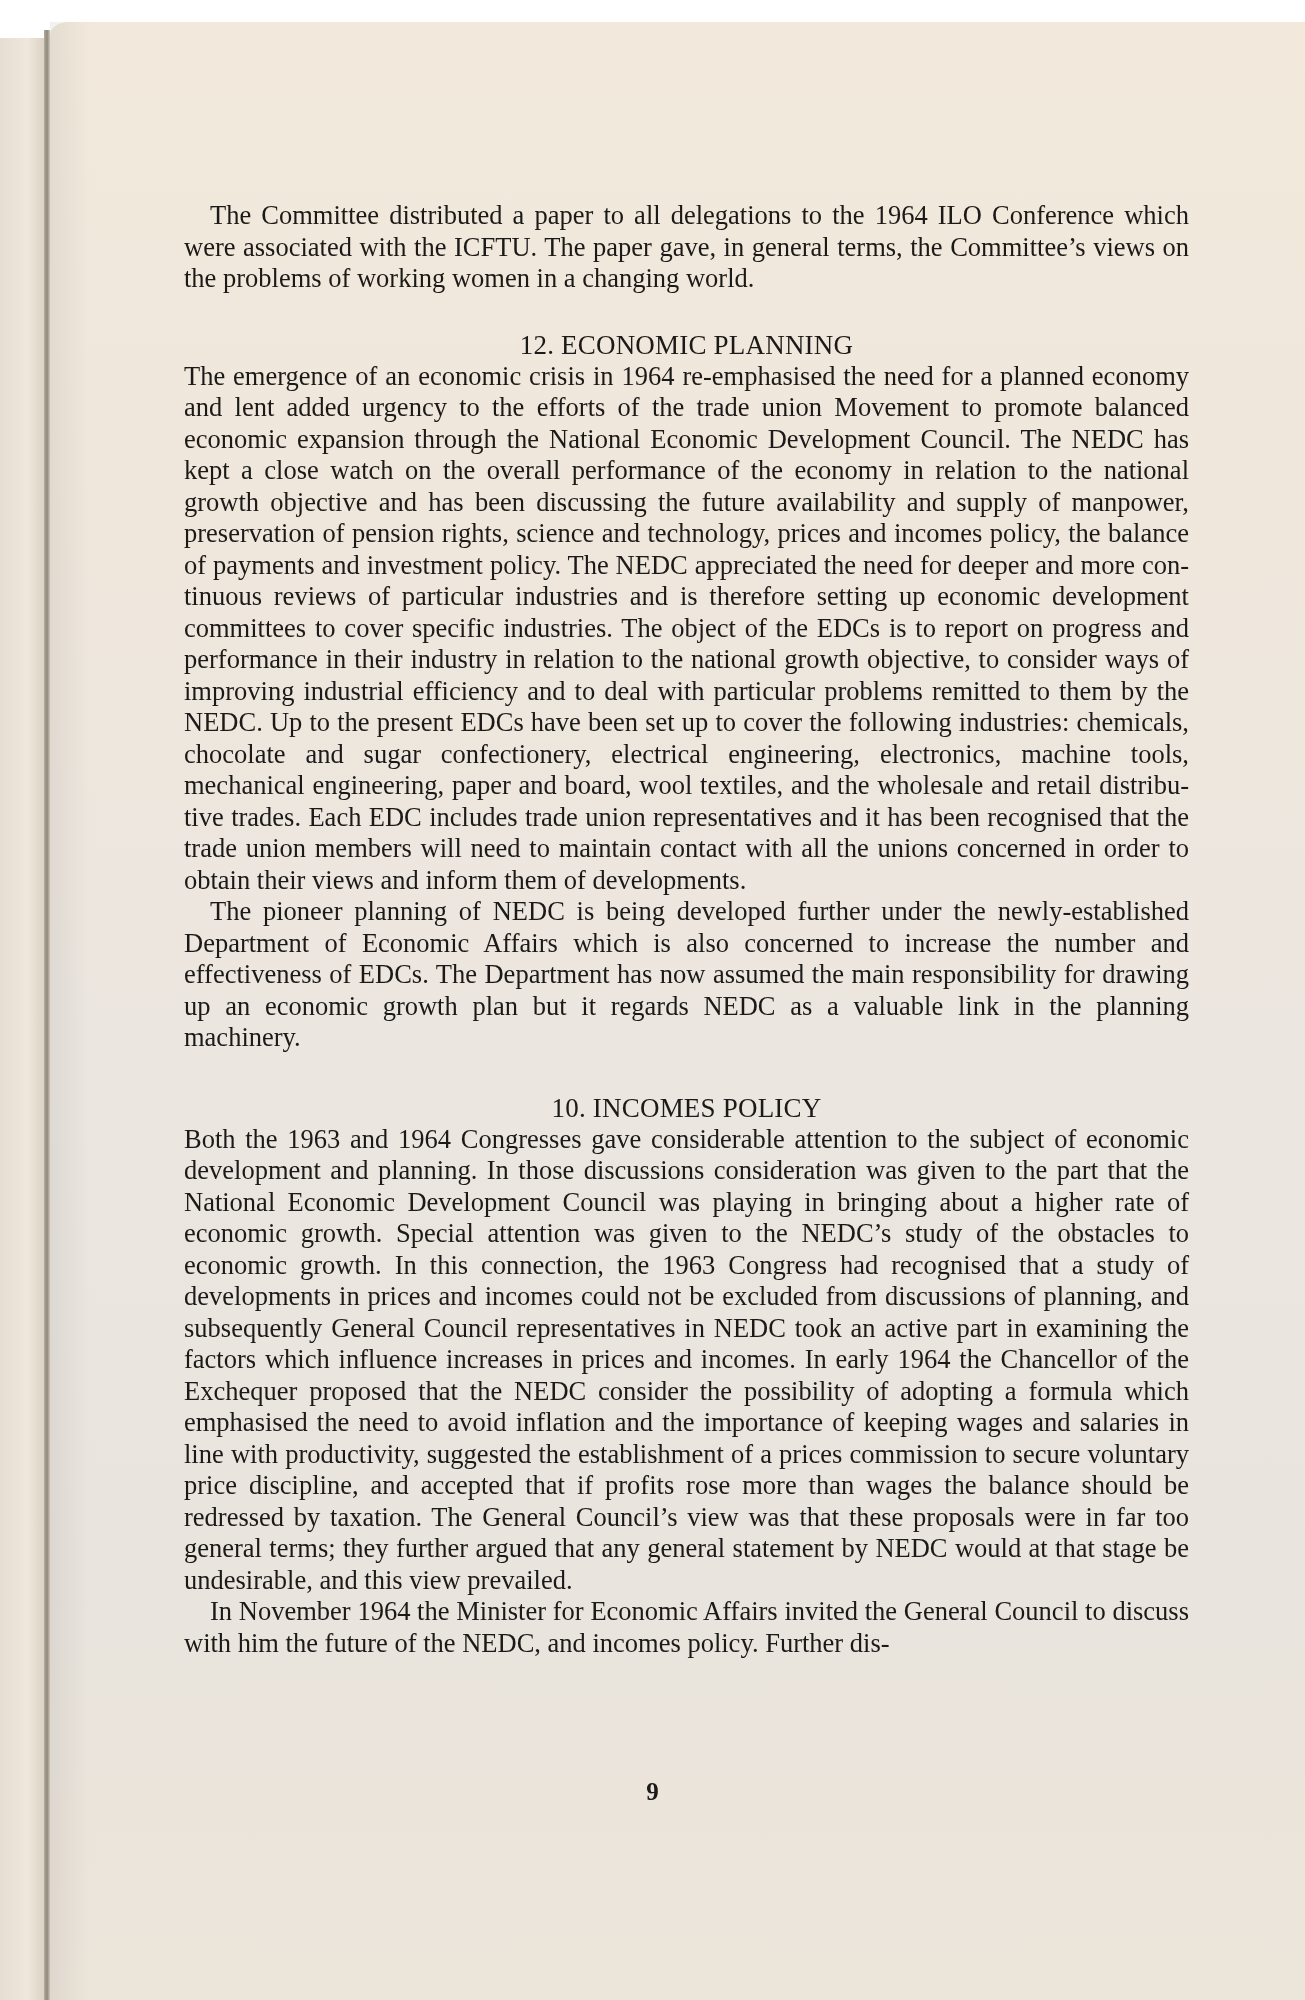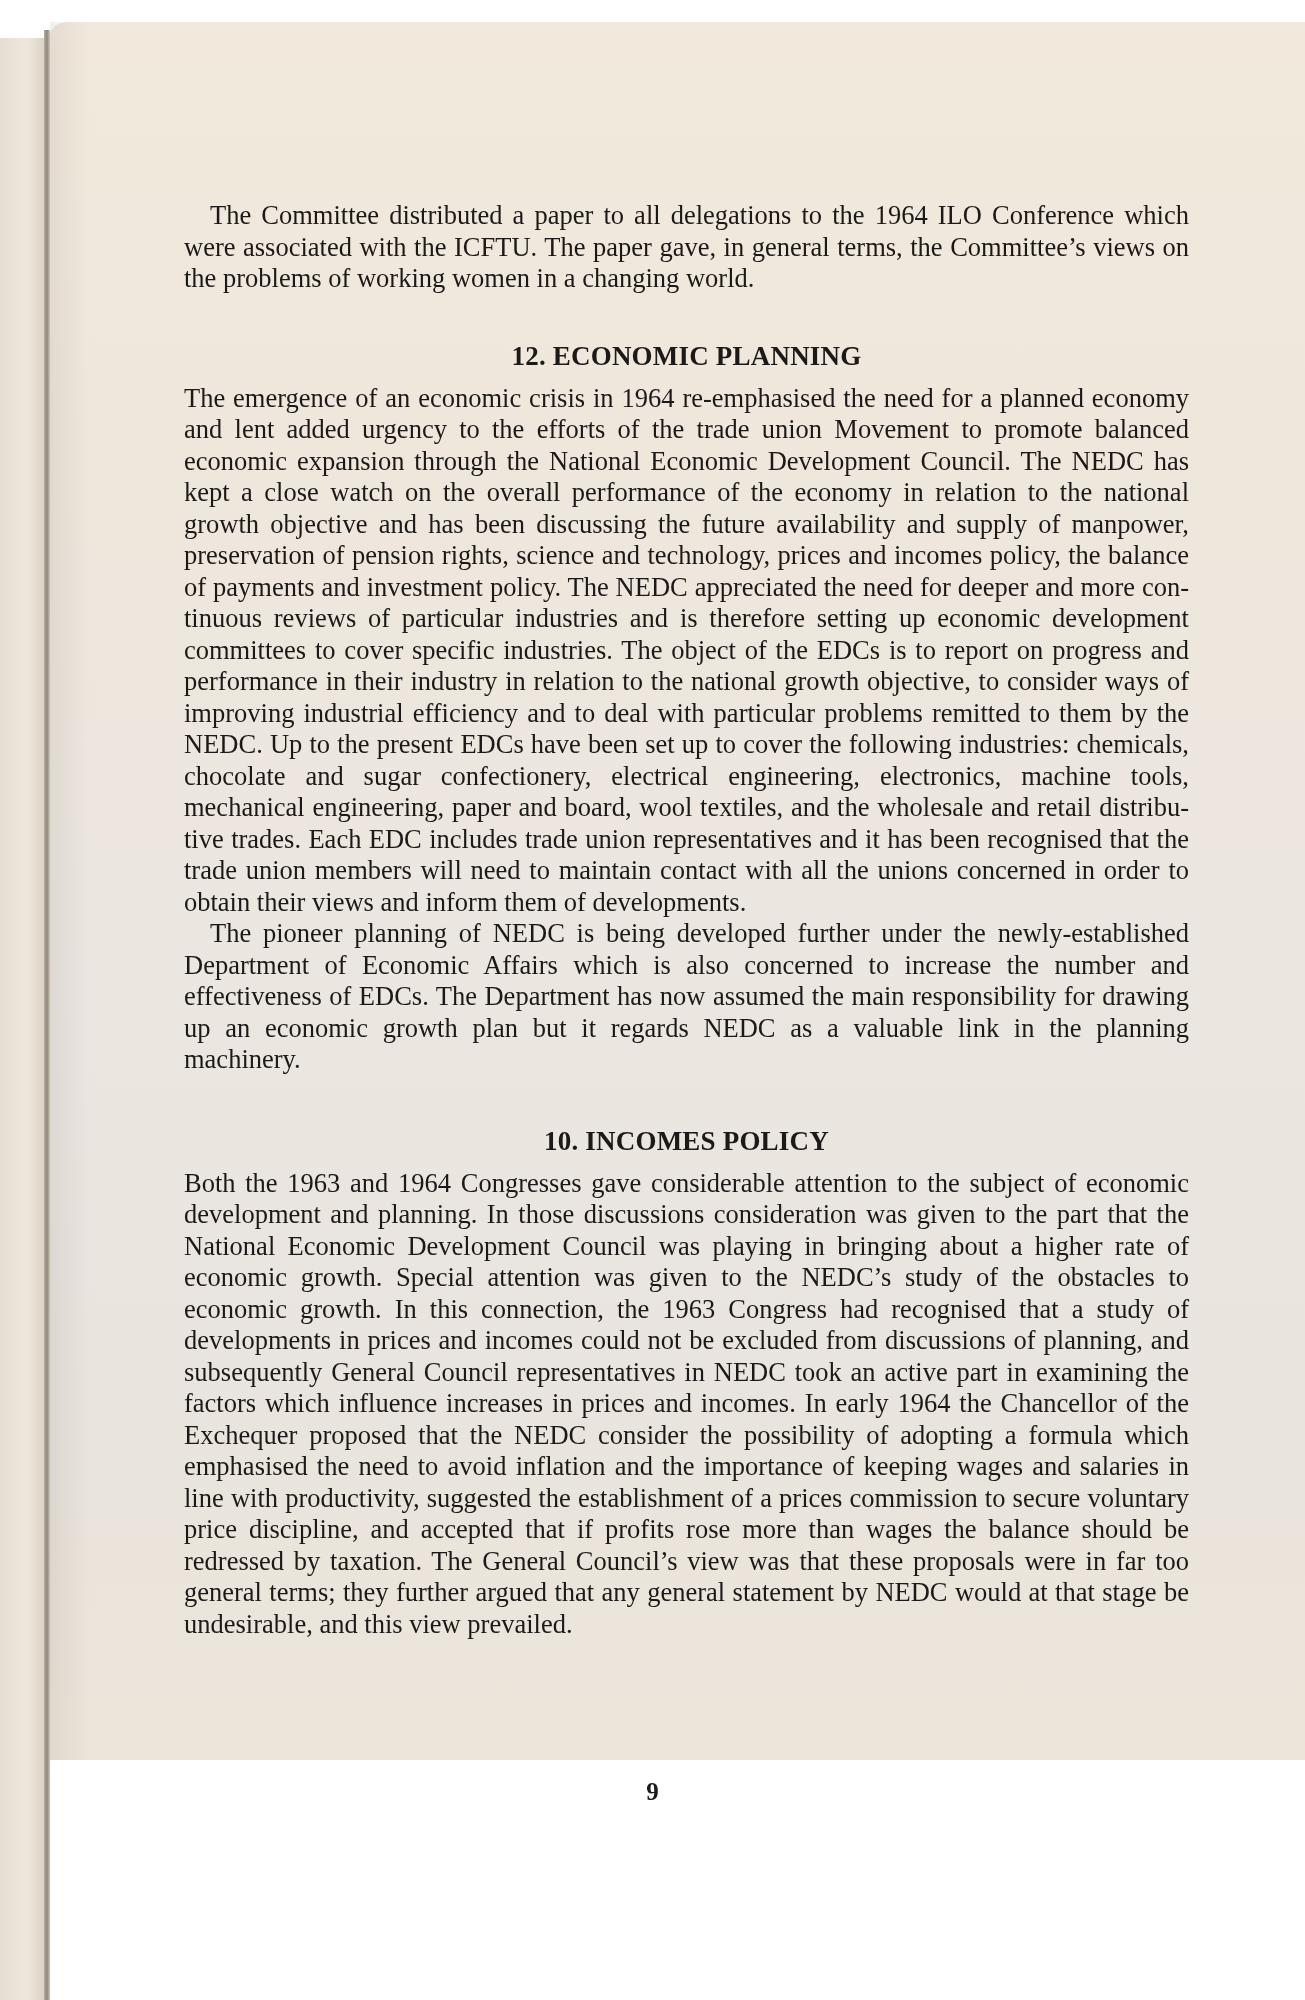--- a/index.html
+++ b/index.html
@@ -28,21 +28,21 @@
       top: 30px;
       width: 6px;
       height: 1970px;
       background: linear-gradient(to right, #b7ae9f, #8f877b 50%, #cfc6b8);
     }
     .page {
       position: absolute;
       left: 50px;
       top: 22px;
       width: 1255px;
-      height: 1738px;
+      height: 1978px;
       background: linear-gradient(180deg, #f2e9dc 0%, #efe7dc 25%, #ebe6e0 55%, #e9e4dd 80%, #ece5da 100%);
       border-top-left-radius: 18px 14px;
     }
     .page::before {
       content: "";
       position: absolute;
       left: 0; top: 0; bottom: 0;
       width: 40px;
       background: linear-gradient(to right, rgba(0,0,0,0.06), rgba(0,0,0,0));
     }
@@ -58,23 +58,23 @@
     }
     .para {
       margin: 0;
       text-align: justify;
       hyphens: manual;
     }
     .para.indent {
       text-indent: 26px;
     }
     .heading {
-      margin: 11px;
+      margin: 0;
       text-align: center;
-      font-weight: bold;
+      font-weight: normal;
       font-size: 27px;
       line-height: 32px;
       letter-spacing: 0.2px;
     }
     .gap-before-heading-12 { height: 34px; }
     .gap-before-heading-13 { height: 38px; }
     .page-number {
       position: absolute;
       left: 0;
       width: 100%;
@@ -99,17 +99,18 @@
     <section>
       <h2 class="heading">12. ECONOMIC PLANNING</h2>
       <p class="para">The emergence of an economic crisis in 1964 re-emphasised the need for a planned economy and lent added urgency to the efforts of the trade union Movement to promote balanced economic expansion through the National Economic Develop­ment Council.  The NEDC has kept a close watch on the overall performance of the economy in relation to the national growth objective and has been discussing the future availability and supply of manpower, preservation of pension rights, science and technology, prices and incomes policy, the balance of payments and investment policy.  The NEDC appreciated the need for deeper and more con­tinuous reviews of particular industries and is therefore setting up economic develop­ment committees to cover specific industries.  The object of the EDCs is to report on progress and performance in their industry in relation to the national growth objective, to consider ways of improving industrial efficiency and to deal with particular problems remitted to them by the NEDC.  Up to the present EDCs have been set up to cover the following industries: chemicals, chocolate and sugar confectionery, electrical engineering, electronics, machine tools, mechanical engineering, paper and board, wool textiles, and the wholesale and retail distribu­tive trades.  Each EDC includes trade union representatives and it has been recognised that the trade union members will need to maintain contact with all the unions concerned in order to obtain their views and inform them of developments.</p>
       <p class="para indent">The pioneer planning of NEDC is being developed further under the newly-established Department of Economic Affairs which is also concerned to increase the number and effectiveness of EDCs.  The Department has now assumed the main responsibility for drawing up an economic growth plan but it regards NEDC as a valuable link in the planning machinery.</p>
     </section>
 
     <div class="gap-before-heading-13"></div>
     <section>
       <h2 class="heading">10. INCOMES POLICY</h2>
       <p class="para">Both the 1963 and 1964 Congresses gave considerable attention to the subject of economic development and planning.  In those discussions consideration was given to the part that the National Economic Development Council was playing in bringing about a higher rate of economic growth.  Special attention was given to the NEDC’s study of the obstacles to economic growth.  In this connection, the 1963 Congress had recognised that a study of developments in prices and incomes could not be excluded from discussions of planning, and subsequently General Council representatives in NEDC took an active part in examining the factors which influence increases in prices and incomes.  In early 1964 the Chancellor of the Exchequer proposed that the NEDC consider the possibility of adopting a formula which emphasised the need to avoid inflation and the importance of keeping wages and salaries in line with productivity, suggested the establishment of a prices commission to secure voluntary price discipline, and accepted that if profits rose more than wages the balance should be redressed by taxation.  The General Coun­cil’s view was that these proposals were in far too general terms; they further argued that any general statement by NEDC would at that stage be undesirable, and this view prevailed.</p>
+      <p class="para indent">In November 1964 the Minister for Economic Affairs invited the General Council to discuss with him the future of the NEDC, and incomes policy.  Further dis-</p>
     </section>
   </div>
 </div>
 
 <div class="page-number">9</div>
 
 </body></html>

